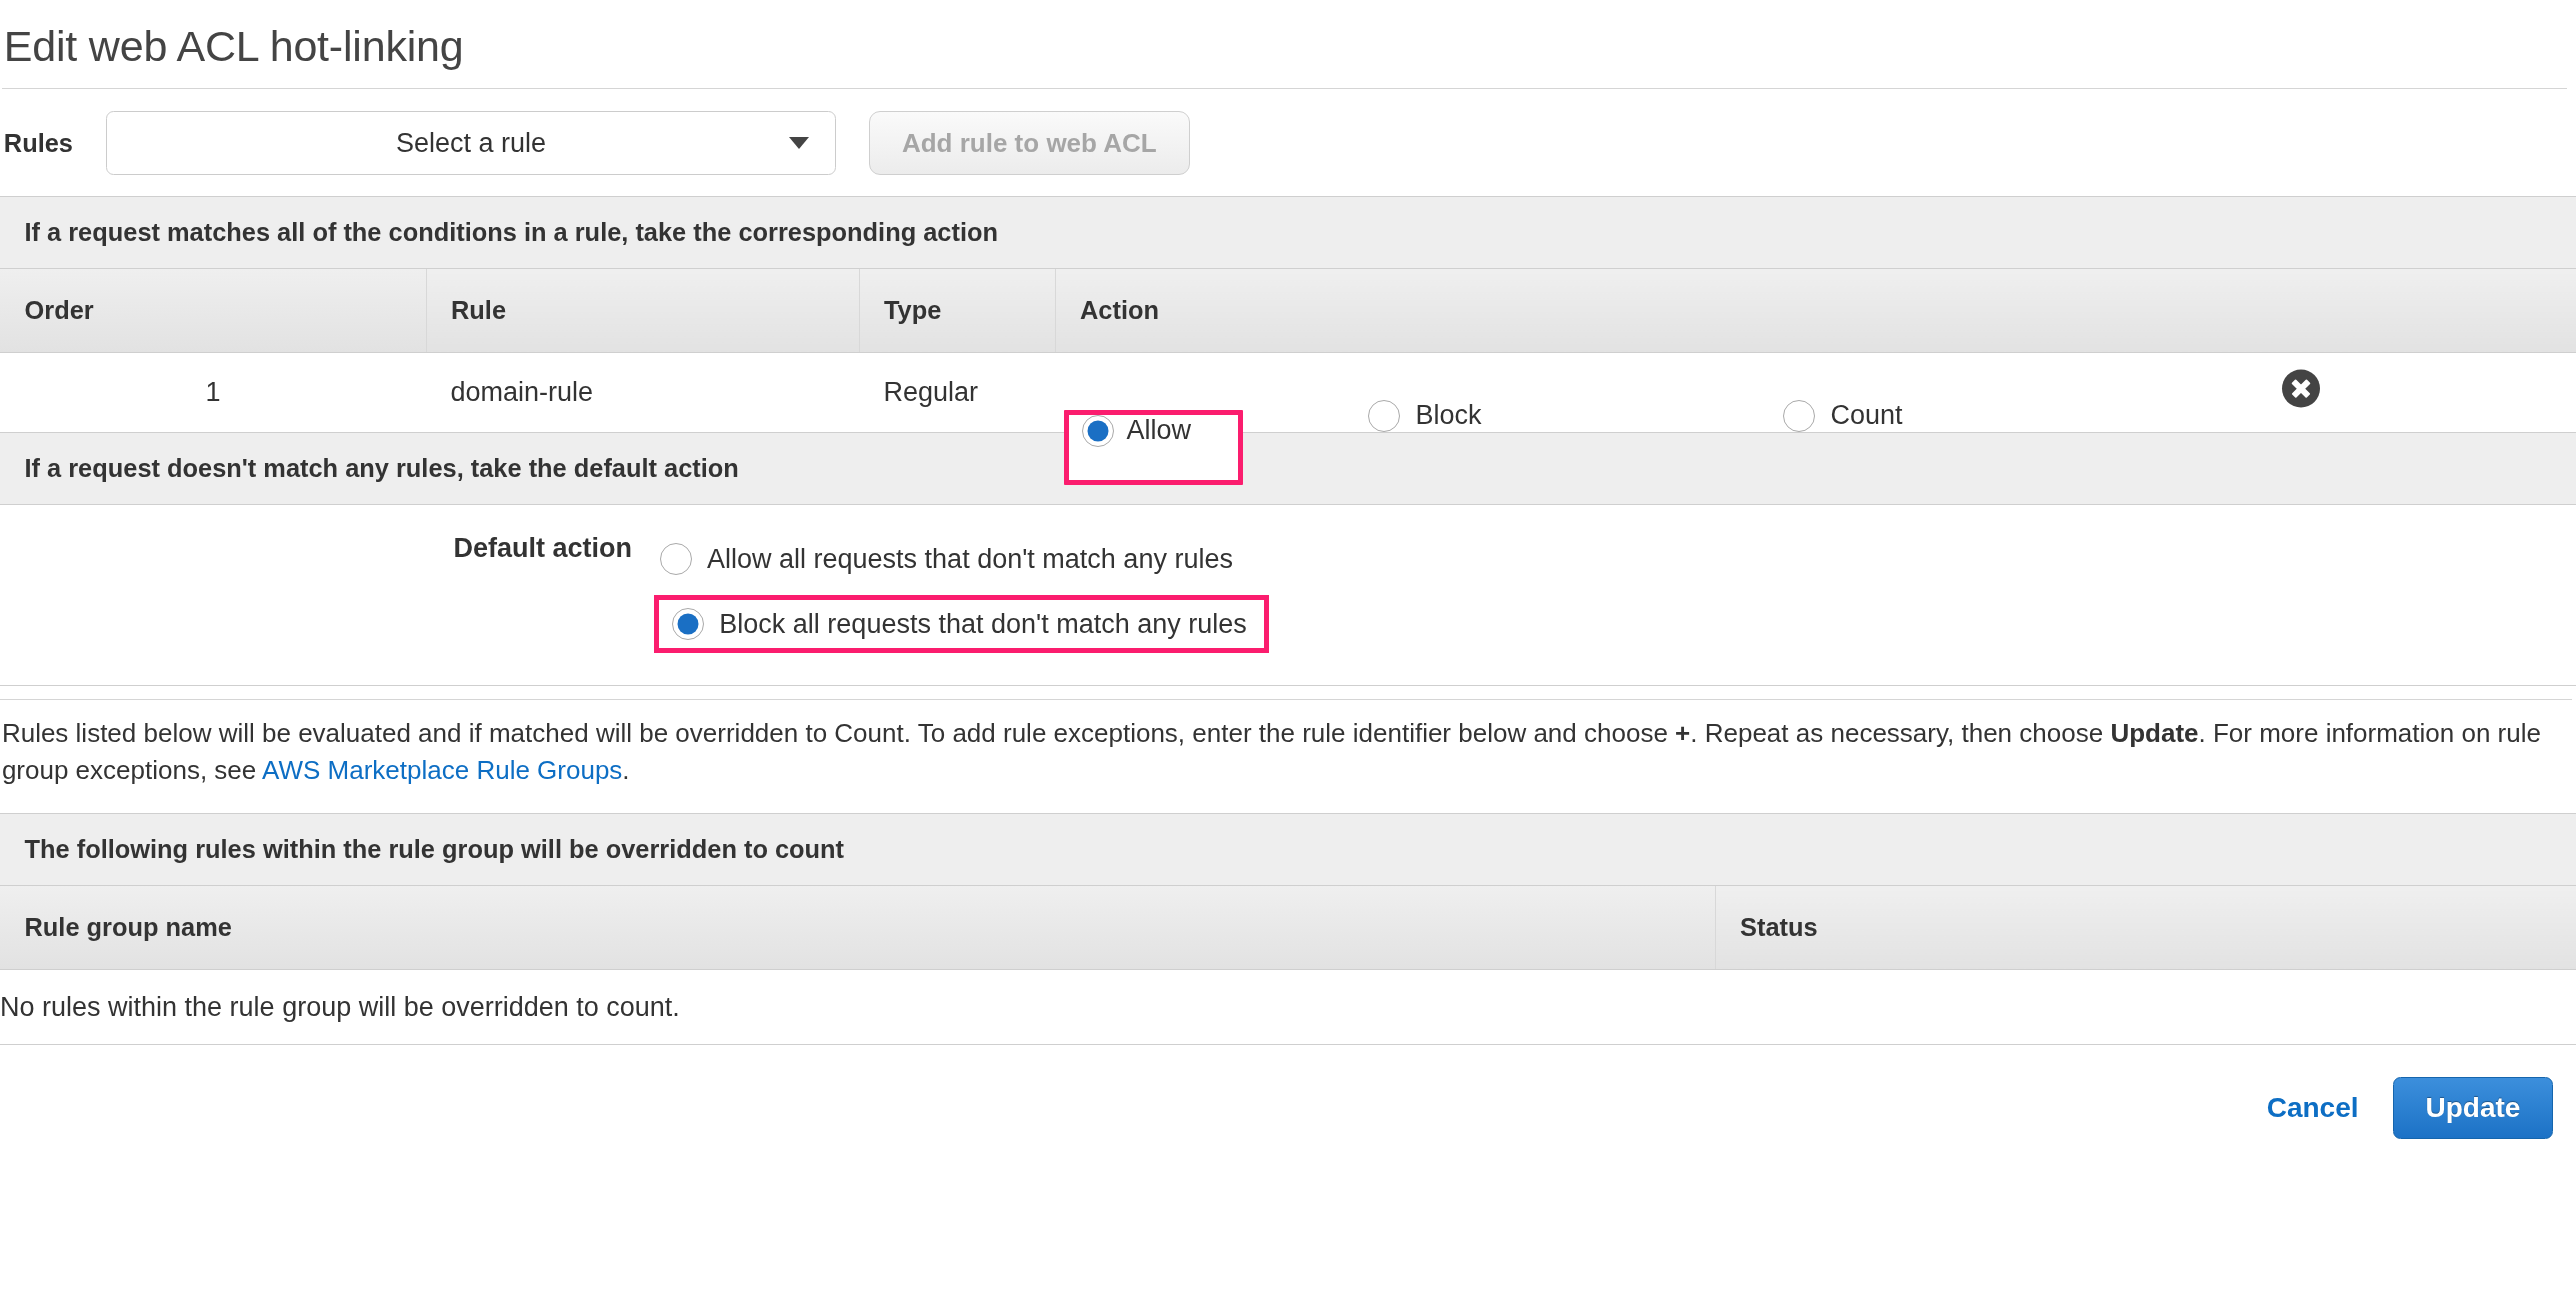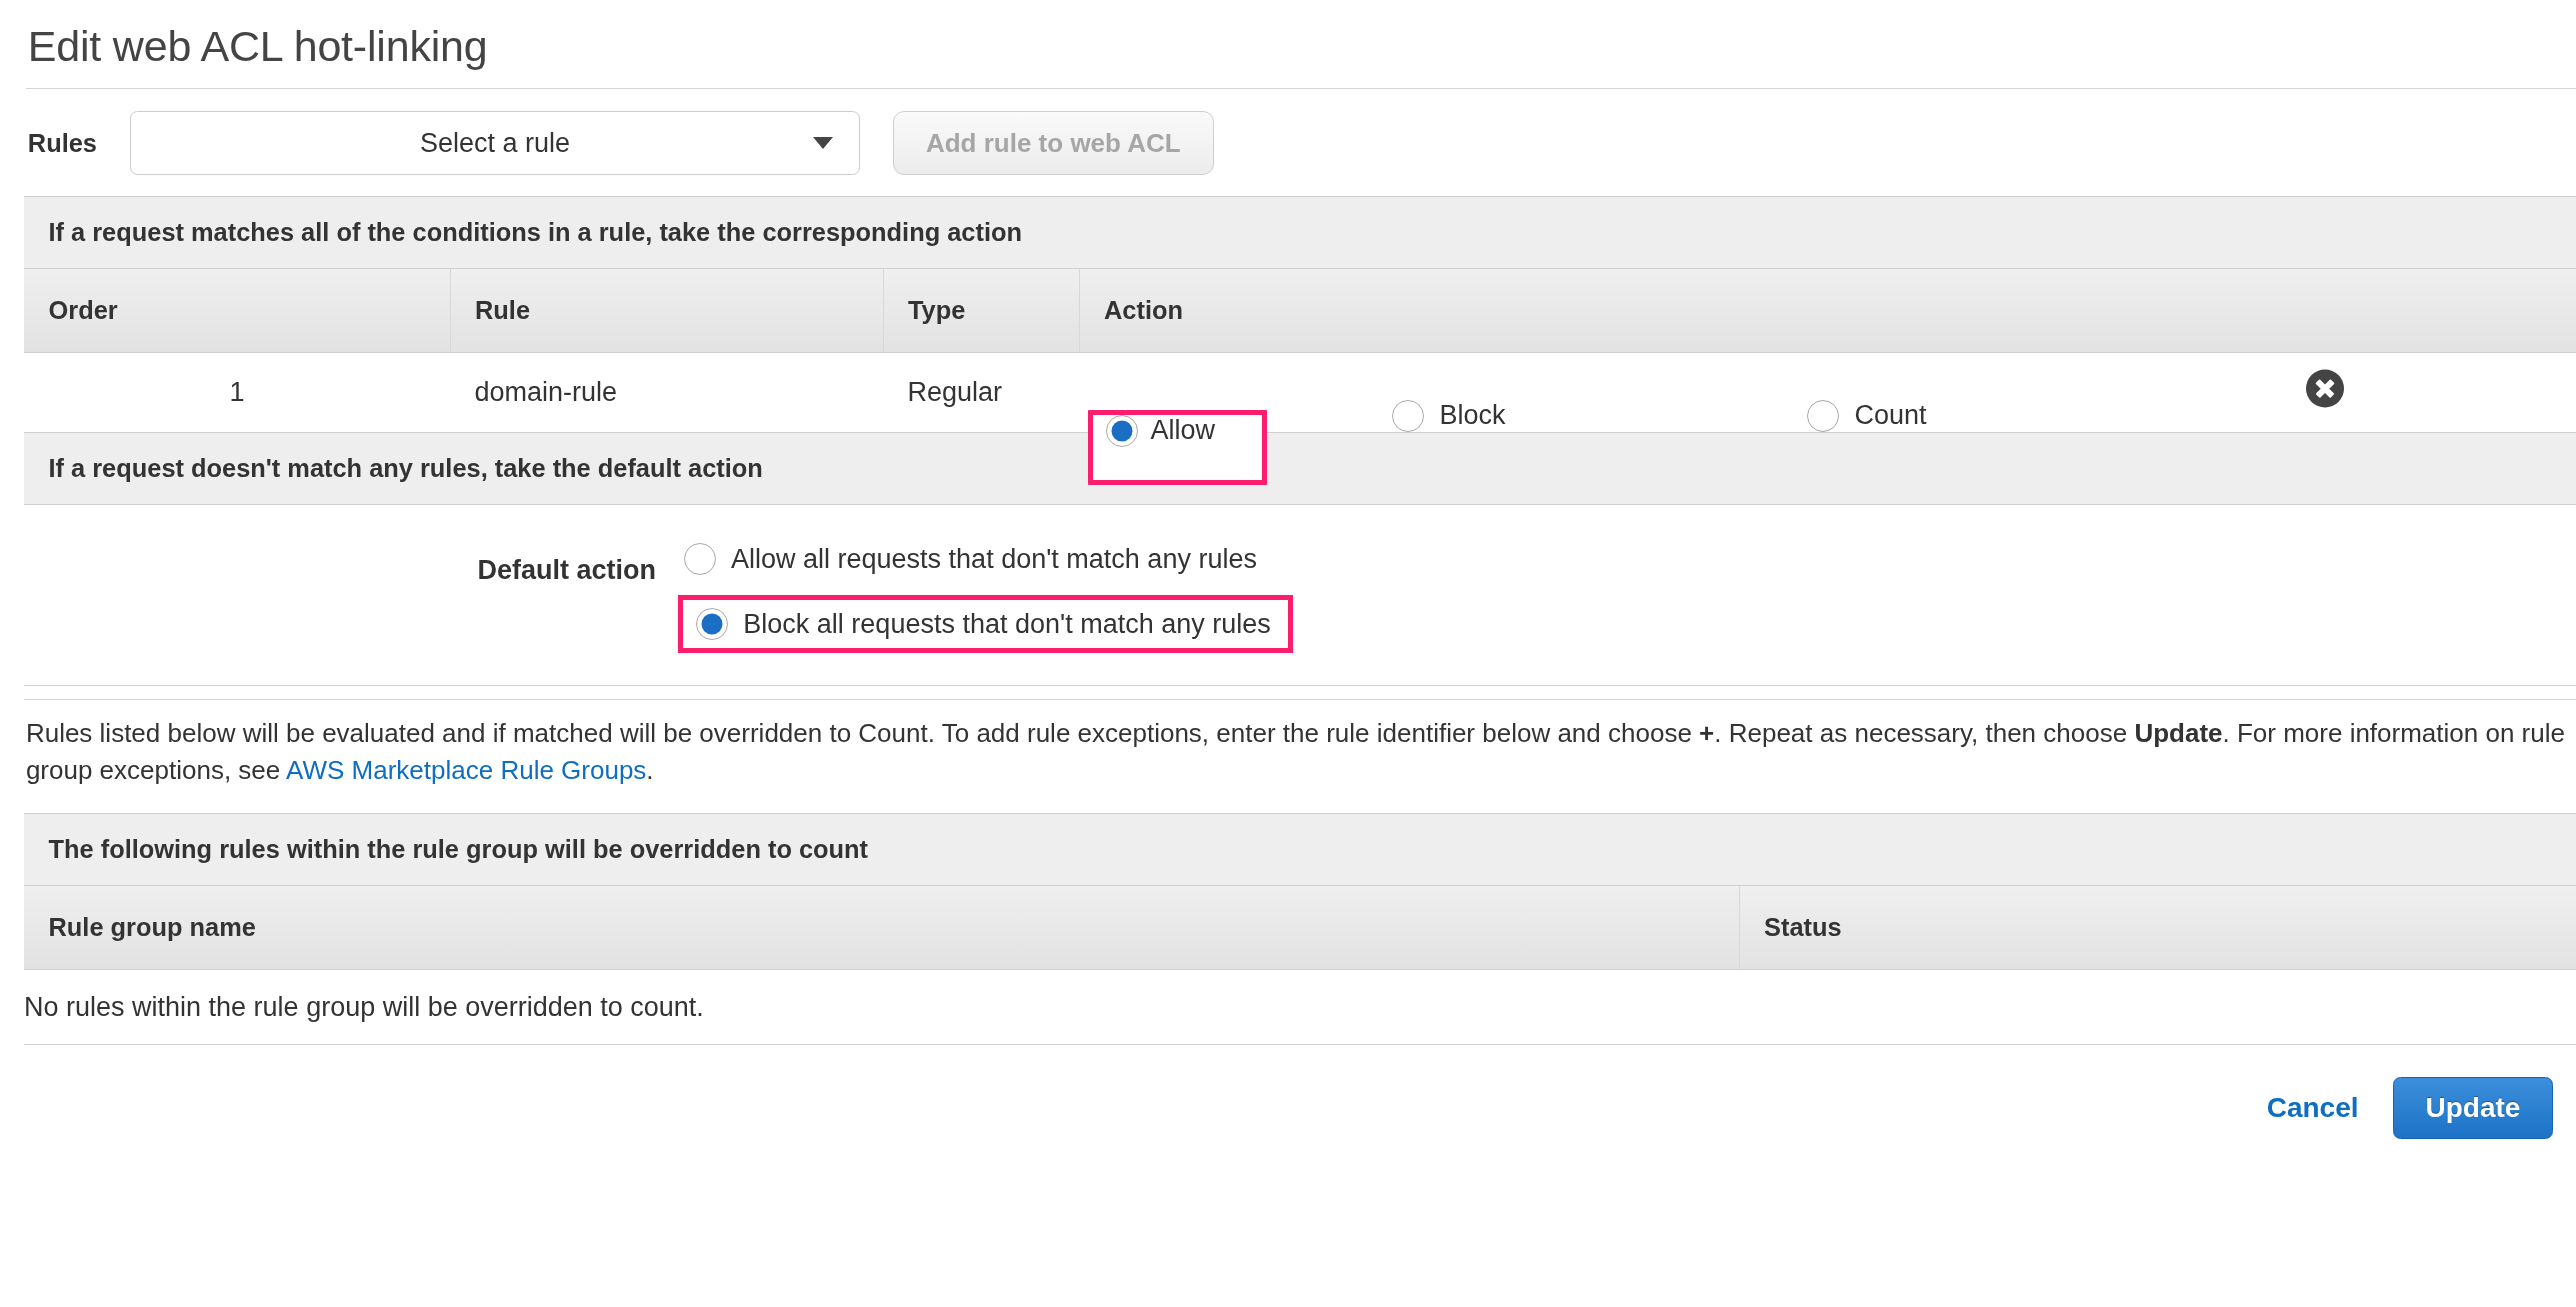--- a/index.html
+++ b/index.html
@@ -5,21 +5,21 @@
   * { box-sizing: border-box; }
   html, body {
     margin: 0; padding: 0;
     width: 2576px; height: 1308px;
     background: #ffffff;
     font-family: "Liberation Sans", sans-serif;
     color: #333333;
     overflow: hidden;
   }
 
-  .page { position: relative; width: 2576px; height: 1148px; padding-left: 24px; }
+  .page { position: relative; width: 2576px; height: 1148px; }
 
   
   .page-title {
     font-size: 43px;
     font-weight: 400;
     color: #444444;
     letter-spacing: -0.2px;
     padding: 21px 0 0 3.8px;
     line-height: 1.2;
   }
@@ -216,21 +216,21 @@
 
   
   .default-body {
     background: #ffffff;
     padding: 28px 0 32px 0;
     position: relative;
     min-height: 160px;
   }
   .default-line {
     display: flex;
-    align-items: flex-end;
+    align-items: flex-start;
   }
   .default-label {
     width: 660px;
     text-align: right;
     padding-right: 28px;
     font-size: 27px;
     font-weight: bold;
     color: #333333;
   }
   .default-spacer { width: 660px; }

